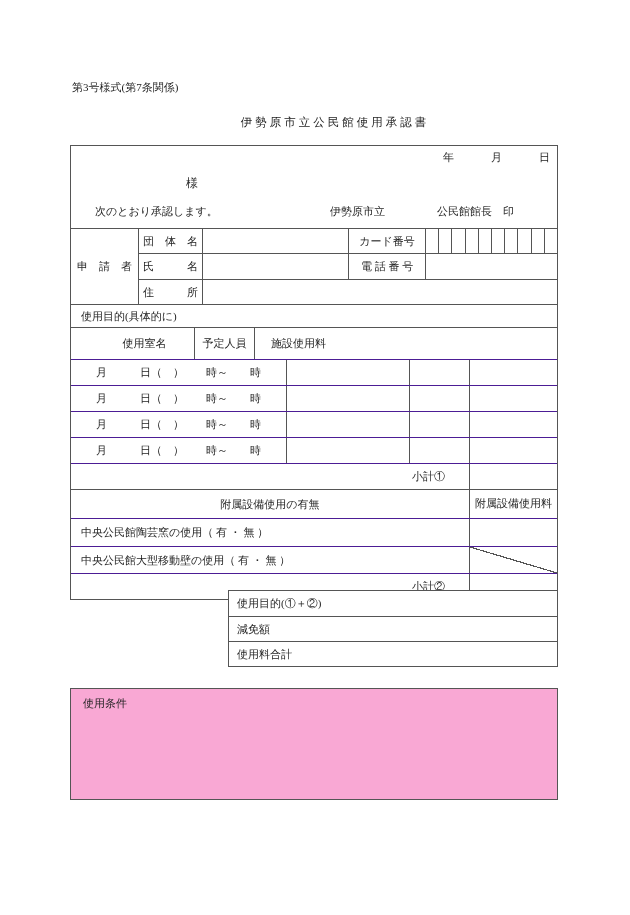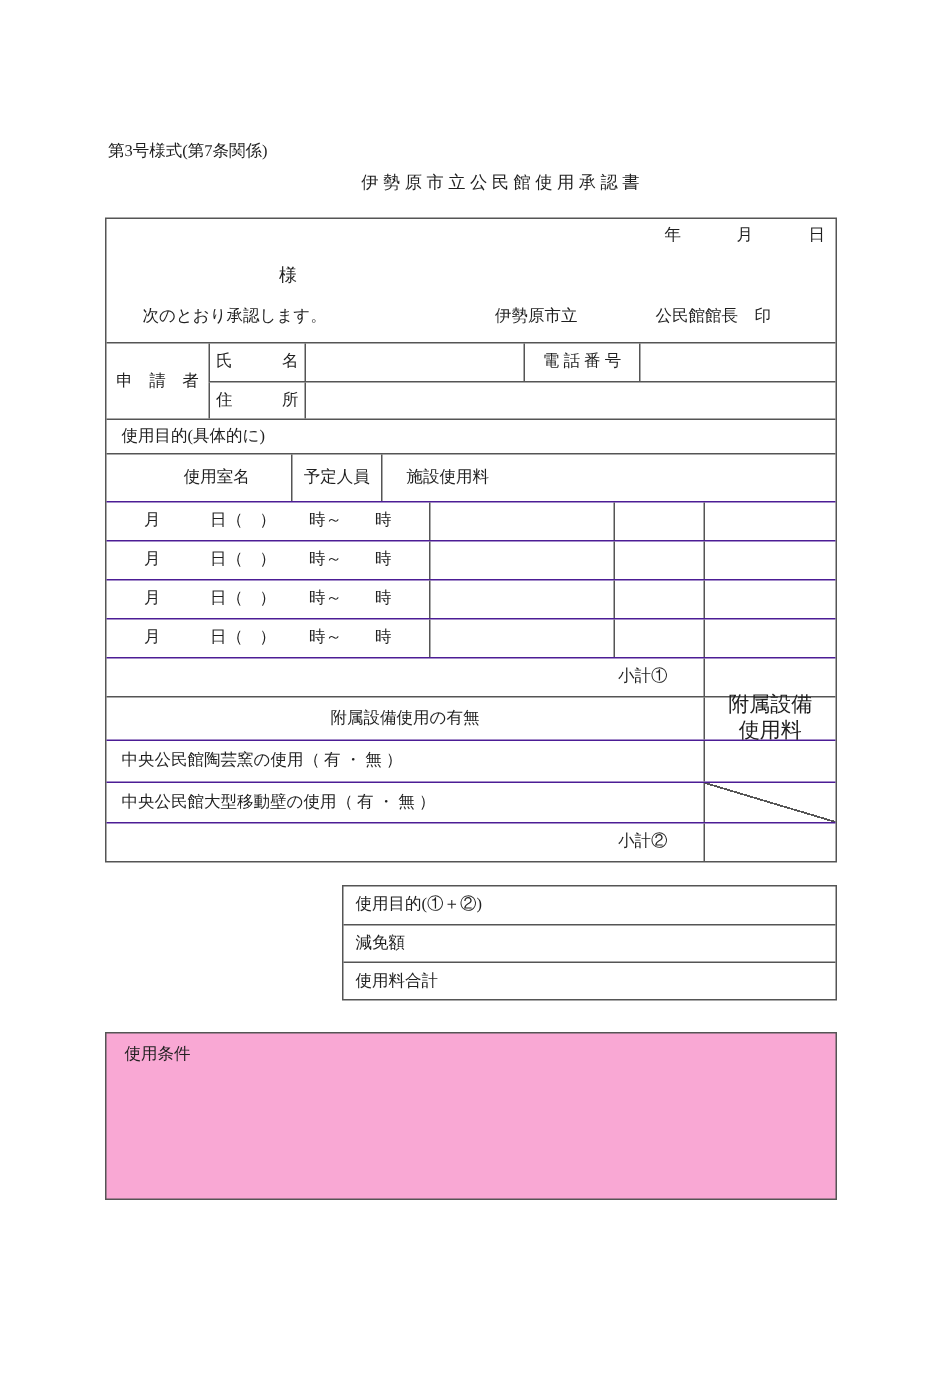--- a/index.html
+++ b/index.html
@@ -8,21 +8,21 @@
     background:#ffffff; color:#1f1f1f;
     font-family:"Liberation Serif","DejaVu Serif",serif;
     font-size:11px; line-height:1;
   }
   .abs { position:absolute; }
   .cell { display:flex; align-items:center; box-sizing:border-box; }
   .center { justify-content:center; }
   .right { justify-content:flex-end; }
 
   
-  #form-number { left:72px; top:96px; }
+  #form-number { left:72px; top:82px; }
   #form-title { left:335px; top:117px; transform:translateX(-50%);
                 font-size:11.5px; letter-spacing:3px; white-space:nowrap; }
 
   
   #main-box { left:70px; top:145px; width:486px; border:1px solid #555; background:#fff; }
   .section { border-top:1px solid #555; }
   .section:first-child { border-top:none; }
 
   
   #head-sec { position:relative; height:82px; }
@@ -55,21 +55,21 @@
   .trow + .trow { border-top:1px solid #4c1d95; }
   .trow > div + div { border-left:1px solid #555; }
   .u-c1 { width:215px; } .u-c2 { width:123px;padding-left:24px; } .u-c3 { width:60px; } .u-c4 { width:88px; }
   .u-merge { width:398px; }
   .h31 { height:31px; } .h28 { height:28px; } .h27 { height:27px; } .h26 { height:26px; } .h25 { height:25px; }
   .subtotal-label { padding-right:24px; }
 
   
   .e-left { width:398px; } .e-right { width:88px; }
   .pl10 { padding-left:10px; }
-  .fee-head { flex-direction:column; justify-content:center; font-size:14px; line-height:1.25; }
+  .fee-head { flex-direction:row; justify-content:center; font-size:11px; line-height:1.25; }
   .diag { background-image:linear-gradient(to right top,
           transparent calc(50% - 0.6px), #555 calc(50% - 0.6px),
           #555 calc(50% + 0.6px), transparent calc(50% + 0.6px)); }
 
   
   #totals-box { left:228px; top:590px; width:328px; border:1px solid #555; background:#fff; }
   .t-row { height:25px; display:flex; align-items:center; padding-left:8px; box-sizing:border-box; }
   .t-row + .t-row { border-top:1px solid #555; }
 
   
@@ -90,20 +90,37 @@
     <div id="approval-line">
       <span id="approval-text">次のとおり承認します。</span>
       <span id="authority-prefix">伊勢原市立</span>
       <span id="authority-title">公民館館長　印</span>
     </div>
   </div>
 
   <div class="section" id="applicant-sec">
     <div id="applicant-label">申　請　者</div>
     <div id="applicant-rows">
+      <div class="app-row r1">
+        <div class="cell center w-label">団　体　名</div>
+        <div class="cell w-val"></div>
+        <div class="cell center w-label2">カード番号</div>
+        <div class="cards w-tail">
+          <div></div>
+          <div></div>
+          <div></div>
+          <div></div>
+          <div></div>
+          <div></div>
+          <div></div>
+          <div></div>
+          <div></div>
+          <div></div>
+        </div>
+      </div>
       <div class="app-row r2">
         <div class="cell center w-label">氏　　　名</div>
         <div class="cell w-val"></div>
         <div class="cell center w-label2">電 話 番 号</div>
         <div class="cell w-tail"></div>
       </div>
       <div class="app-row r3">
         <div class="cell center w-label">住　　　所</div>
         <div class="cell w-wide"></div>
       </div>

